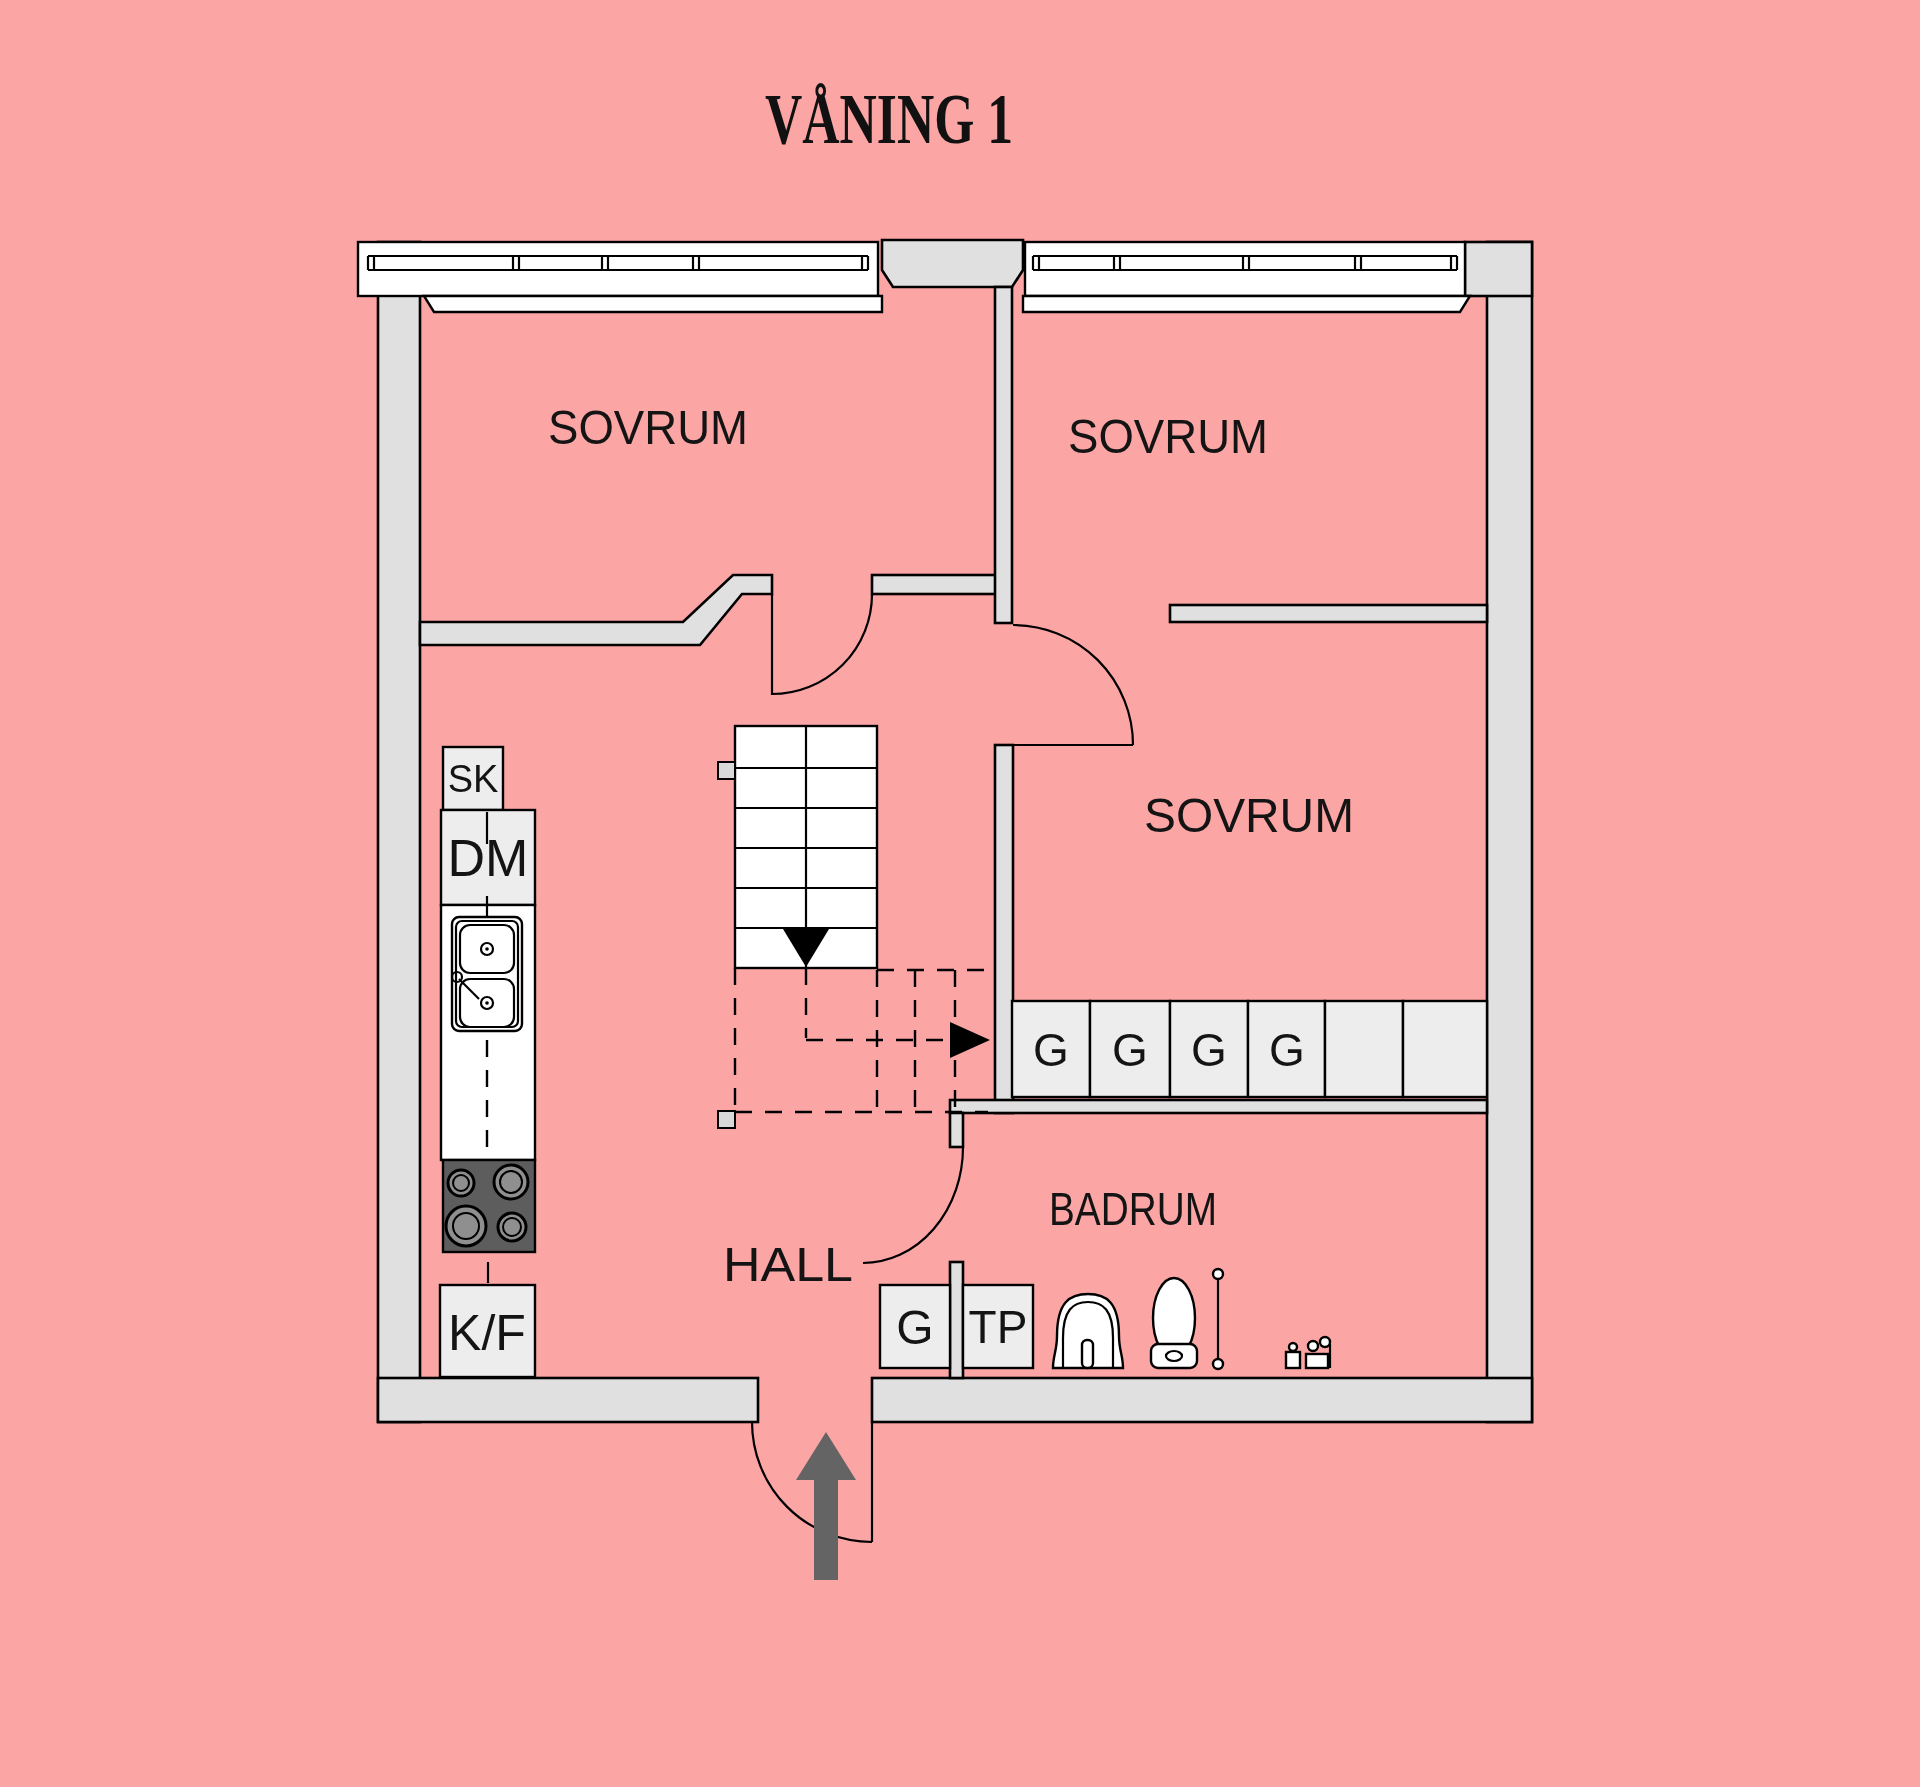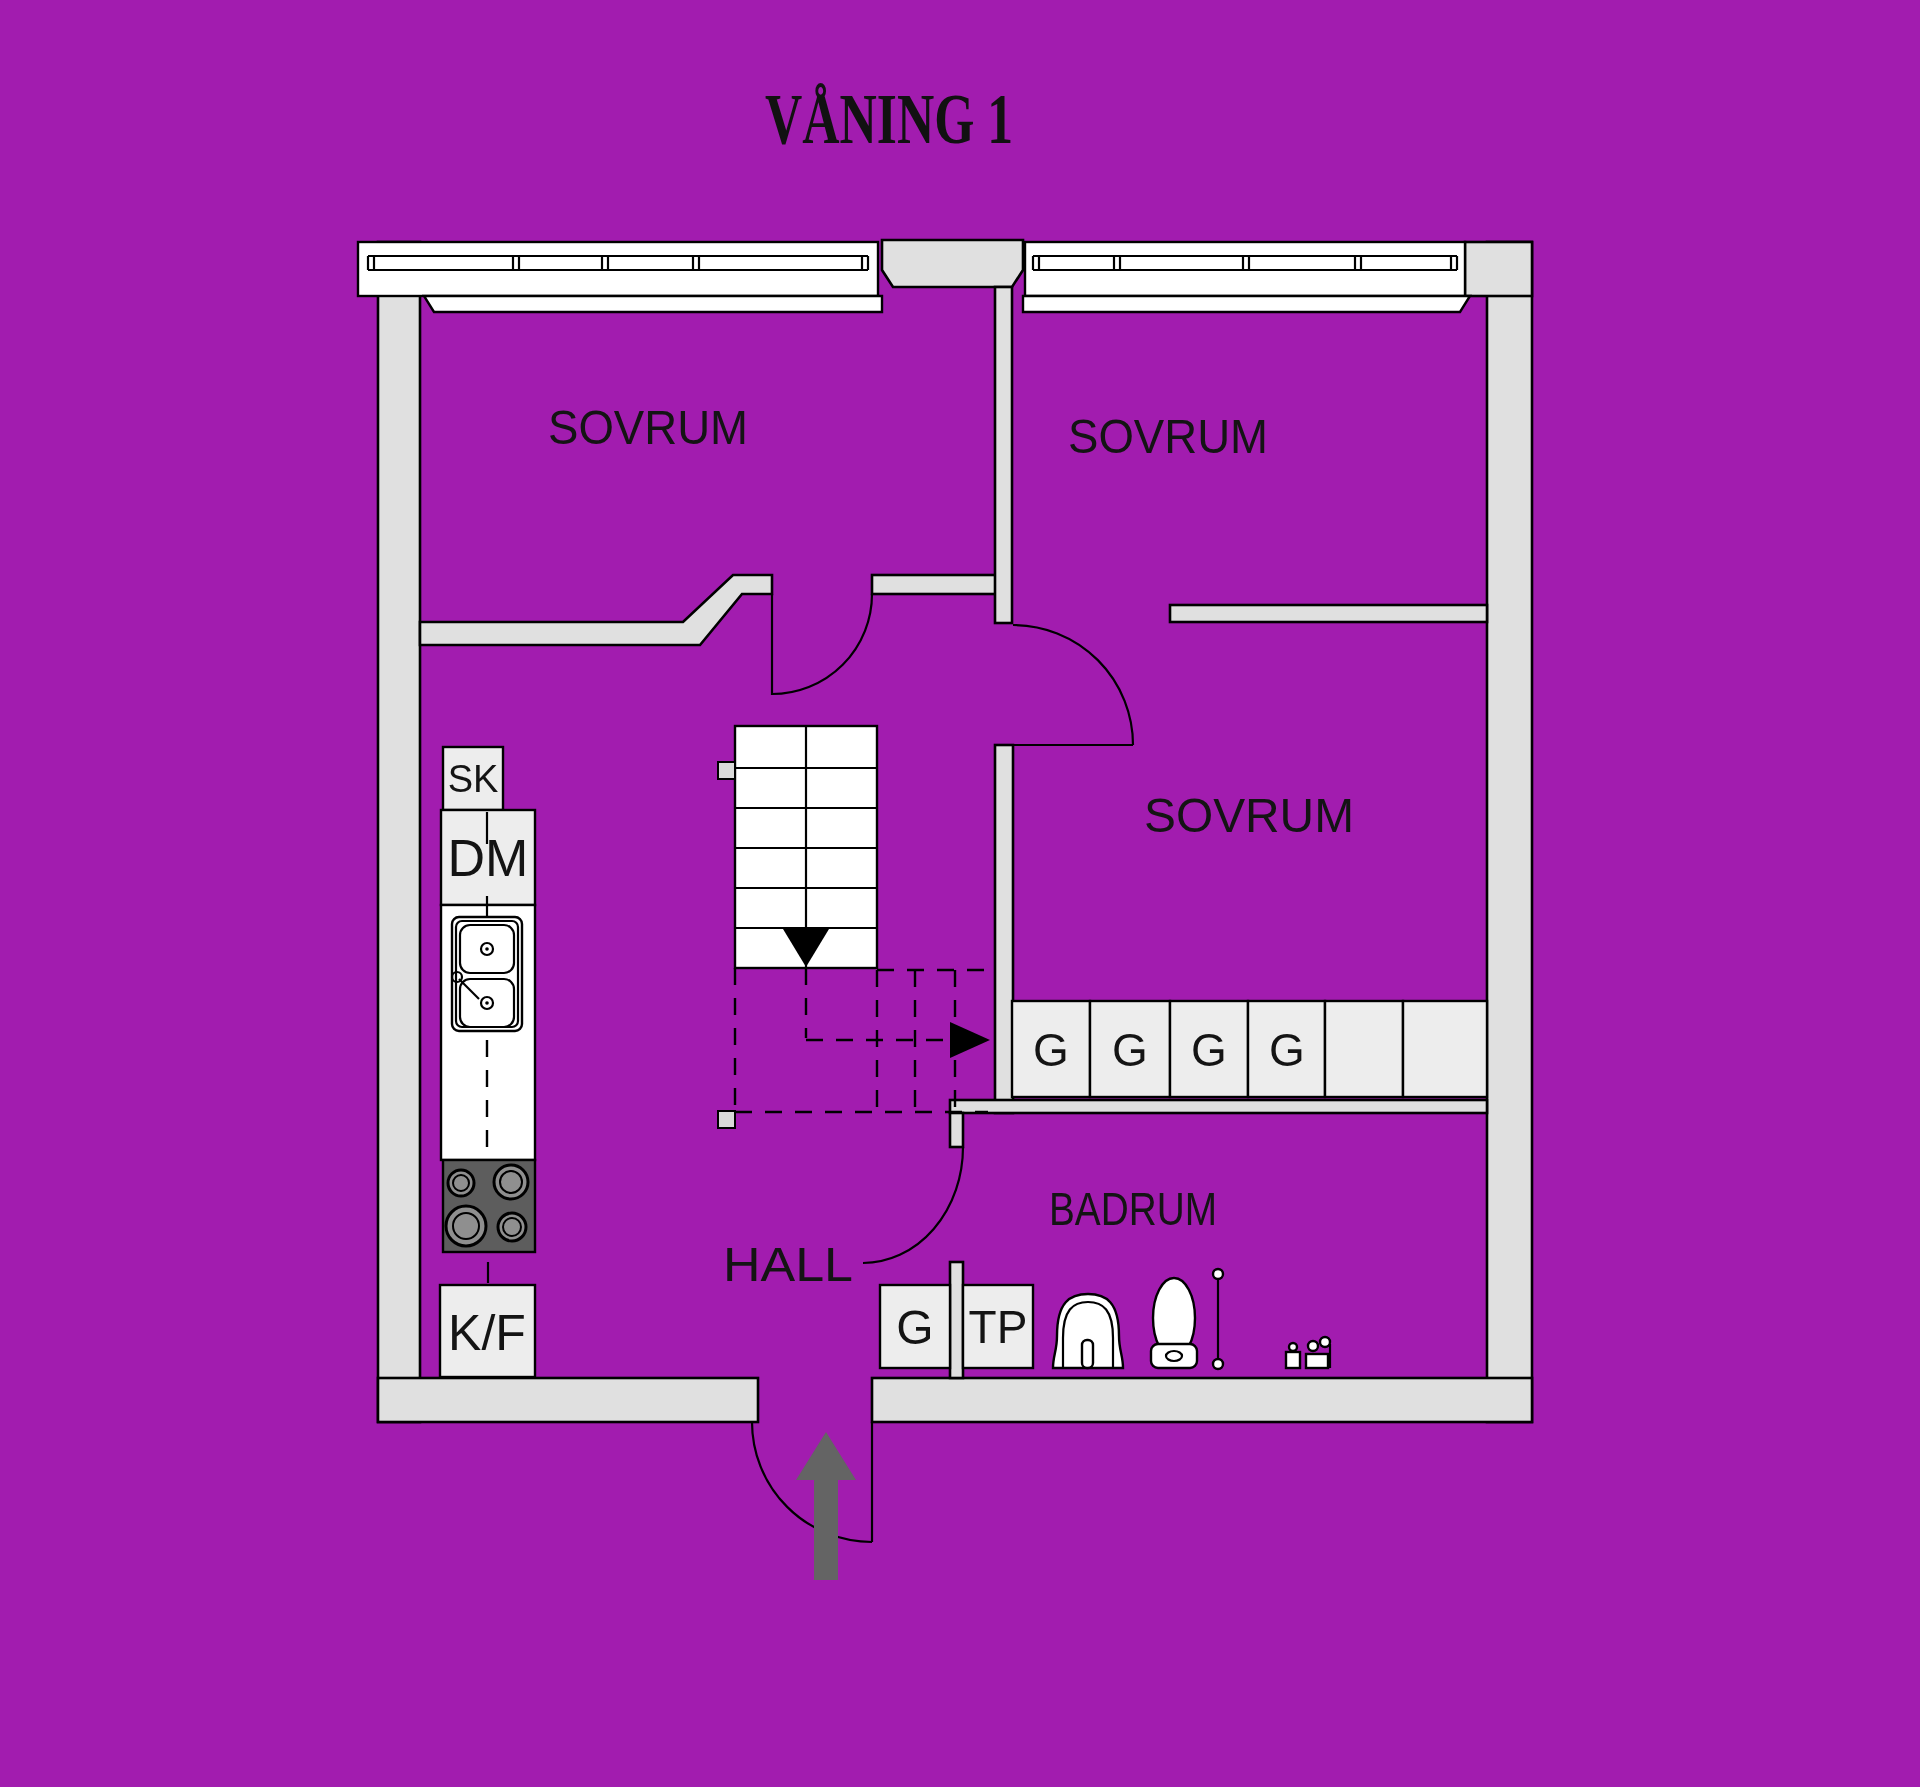--- a/index.html
+++ b/index.html
@@ -1,16 +1,16 @@
 <!DOCTYPE html>
 <html><head>
 <meta charset="utf-8">
 <style>
   html,body{margin:0;padding:0;background:#fff;}
-  .page{position:relative;width:1920px;height:1787px;background:#a21caf;overflow:hidden;}
+  .page{position:relative;width:1920px;height:1787px;background:#fca5a5;overflow:hidden;}
   svg{display:block;}
   .lbl{font-family:"Liberation Sans",sans-serif;fill:#141414;}
   .title{font-family:"Liberation Serif",serif;font-weight:700;fill:#111;}
   .wall{stroke:#000;stroke-width:2.6;}
   .thin{stroke:#000;stroke-width:2.2;fill:none;}
   .wfill{stroke:#000;stroke-width:2.4;}
   .white{fill:#fff;stroke:#000;stroke-width:2.4;}
   .dash{stroke:#000;stroke-width:2.4;fill:none;stroke-dasharray:17 13;}
   .glz{stroke:#000;stroke-width:2.2;}
 </style>

